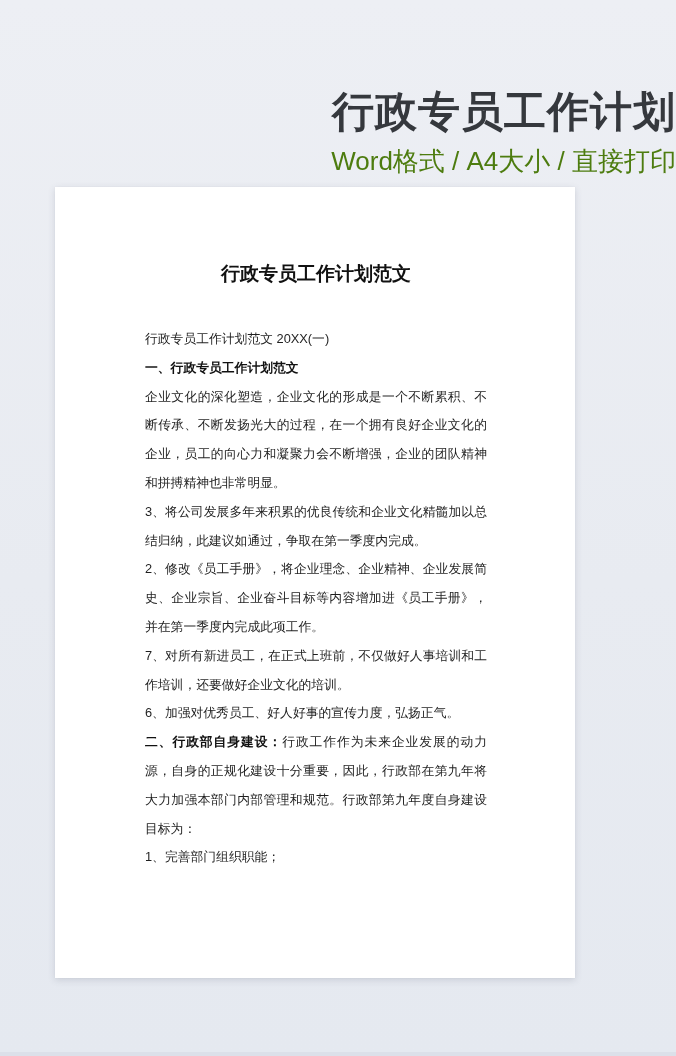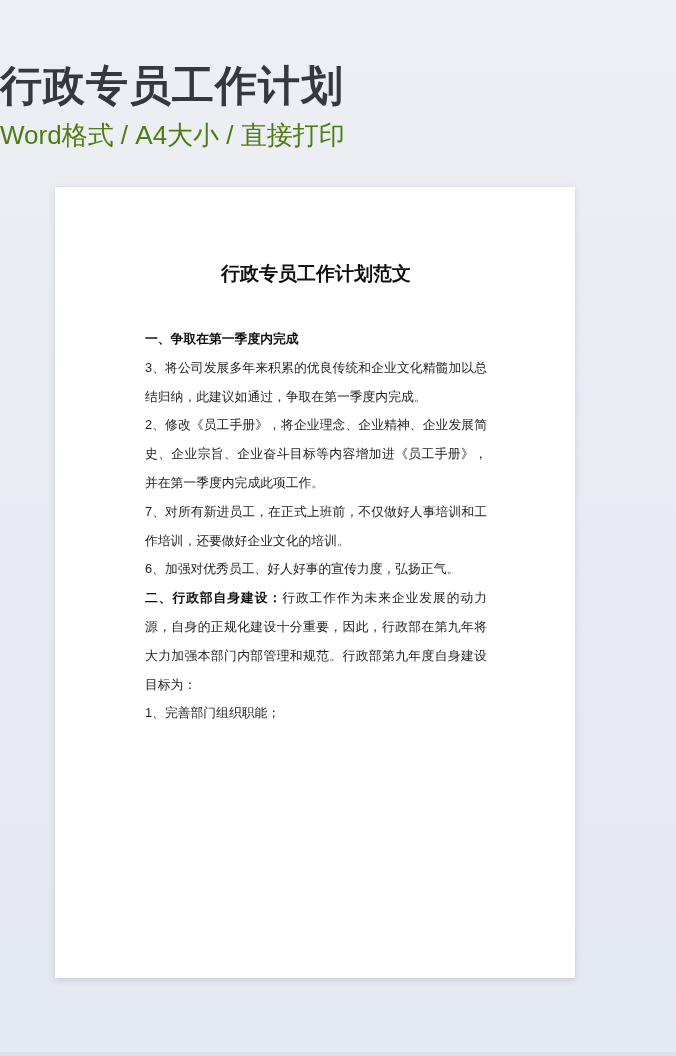--- a/index.html
+++ b/index.html
@@ -6,22 +6,22 @@
   html, body { margin: 0; padding: 0; }
   body {
     width: 676px;
     height: 1056px;
     position: relative;
     overflow: hidden;
     background: linear-gradient(180deg, #edeff4 0%, #e8ebf1 55%, #e5e9f0 100%);
     font-family: "Liberation Sans", "DejaVu Sans", sans-serif;
   }
   .header {
-    text-align: left;
-    padding-top: 62px;
+    text-align: right;
+    padding-top: 88px;
   }
   .page-title {
     margin: 0;
     font-size: 42px;
     line-height: 48px;
     font-weight: 700;
     color: #35383d;
     letter-spacing: 1px;
   }
   .page-subtitle {
@@ -71,21 +71,23 @@
 <body>
 
 <div class="header">
   <h1 class="page-title">行政专员工作计划</h1>
   <div class="page-subtitle">Word格式 / A4大小 / 直接打印</div>
 </div>
 
 <div class="paper">
   <h2 class="doc-title">行政专员工作计划范文</h2>
   <div class="doc-body" id="doc-body">
-      <p class="doc-paragraph"><strong>一、争取在第一季度内完成</strong></p>
+      <p class="doc-paragraph"><span>行政专员工作计划范文 20XX(一)</span></p>
+      <p class="doc-paragraph"><strong>一、行政专员工作计划范文</strong></p>
+      <p class="doc-paragraph"><span>企业文化的深化塑造，企业文化的形成是一个不断累积、不断传承、不断发扬光大的过程，在一个拥有良好企业文化的企业，员工的向心力和凝聚力会不断增强，企业的团队精神和拼搏精神也非常明显。</span></p>
       <p class="doc-paragraph"><span>3、将公司发展多年来积累的优良传统和企业文化精髓加以总结归纳，此建议如通过，争取在第一季度内完成。</span></p>
       <p class="doc-paragraph"><span>2、修改《员工手册》，将企业理念、企业精神、企业发展简史、企业宗旨、企业奋斗目标等内容增加进《员工手册》，并在第一季度内完成此项工作。</span></p>
       <p class="doc-paragraph"><span>7、对所有新进员工，在正式上班前，不仅做好人事培训和工作培训，还要做好企业文化的培训。</span></p>
       <p class="doc-paragraph"><span>6、加强对优秀员工、好人好事的宣传力度，弘扬正气。</span></p>
       <p class="doc-paragraph"><strong>二、行政部自身建设：</strong><span>行政工作作为未来企业发展的动力源，自身的正规化建设十分重要，因此，行政部在第九年将大力加强本部门内部管理和规范。行政部第九年度自身建设目标为：</span></p>
       <p class="doc-paragraph"><span>1、完善部门组织职能；</span></p>
     </div>
 </div>
 
 <div class="bottom-edge"></div>

